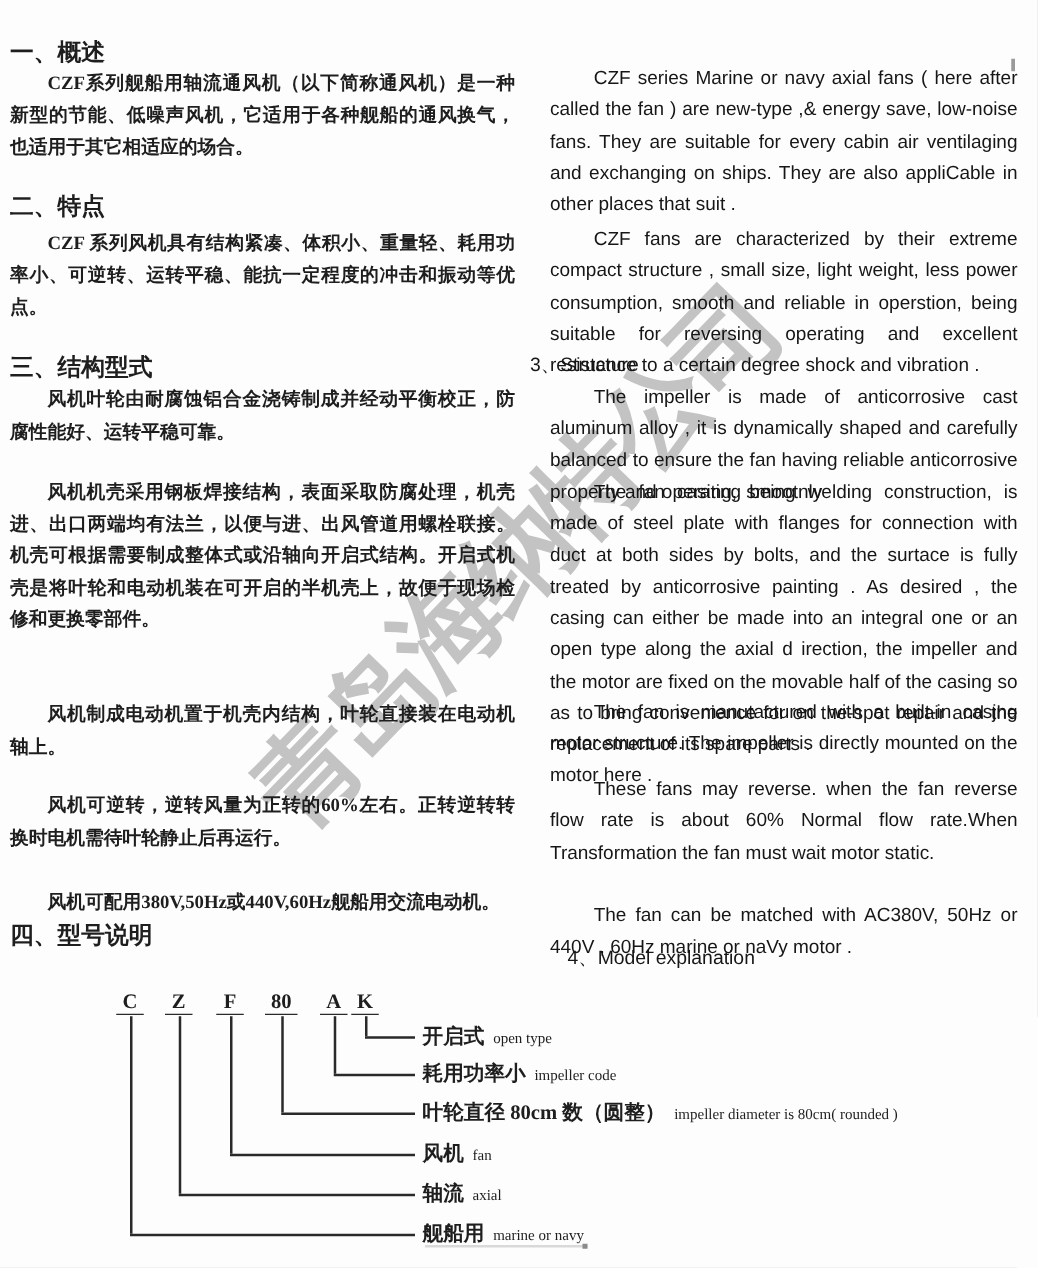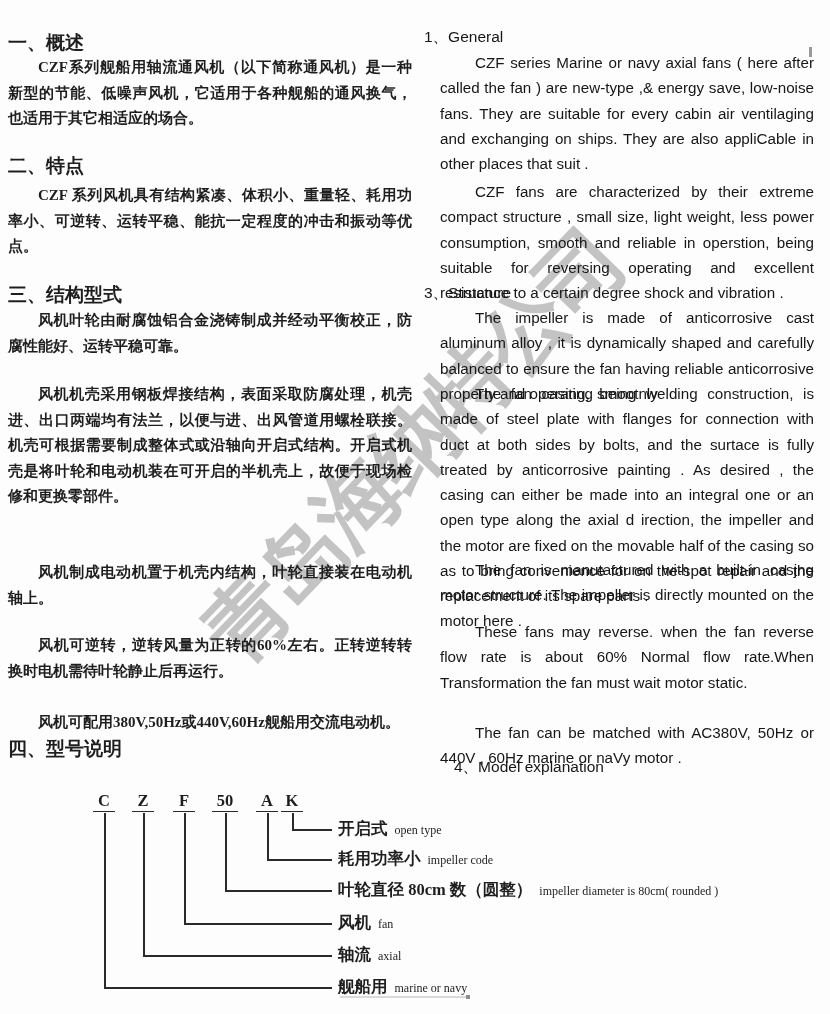--- a/index.html
+++ b/index.html
@@ -78,40 +78,39 @@
     <p class="zh-p lp4">风机机壳采用钢板焊接结构，表面采取防腐处理，机壳进、出口两端均有法兰，以便与进、出风管道用螺栓联接。机壳可根据需要制成整体式或沿轴向开启式结构。开启式机壳是将叶轮和电动机装在可开启的半机壳上，故便于现场检修和更换零部件。</p>
     <p class="zh-p lp3">风机叶轮由耐腐蚀铝合金浇铸制成并经动平衡校正，防腐性能好、运转平稳可靠。</p>
     <p class="zh-p lp5">风机制成电动机置于机壳内结构，叶轮直接装在电动机轴上。</p>
     <p class="zh-p lp6">风机可逆转，逆转风量为正转的60%左右。正转逆转转换时电机需待叶轮静止后再运行。</p>
     <p class="zh-p lp7">风机可配用380V,50Hz或440V,60Hz舰船用交流电动机。</p>
 
     <h2 class="zh-h lh4">四、型号说明</h2>
   </div>
 
   <div class="col col-en">
-    <h2 class="en-h rh1">1、General</h2>
     <p class="en-p rp1">CZF series Marine or navy axial fans ( here after called the fan ) are new-type ,&amp; energy save, low-noise fans. They are suitable for every cabin air ventilaging and exchanging on ships. They are also appliCable in other places that suit .</p>
 
     <p class="en-p rp2">CZF fans are characterized by their extreme compact structure , small  size, light weight, less power consumption, smooth and reliable in operstion, being suitable for reversing operating and excellent resistance to a certain degree shock and vibration .</p>
 
     <h2 class="en-h rh3">3、Structure</h2>
     <p class="en-p rp3">The impeller is made of anticorrosive cast aluminum alloy , it is dynamically shaped and carefully balanced to ensure the fan having reliable anticorrosive property and operating smootnly</p>
     <p class="en-p rp4">The fan casing, being welding construction, is made of steel plate with flanges for connection with duct at both sides by bolts, and the surtace is fully treated by anticorrosive painting . As desired , the casing can either be made into an integral one or an open type along the axial d irection, the impeller and the motor are fixed on the movable half of the casing so as to bring convenience for on the-spot repair and the replacement of its spare parts .</p>
     <p class="en-p rp5">The fan is manutactured with a built-in casjng motor structure. The impeller is directly mounted on the motor here .</p>
     <p class="en-p rp6">These fans may reverse. when the fan reverse flow rate is about 60% Normal flow rate.When Transformation the fan must wait motor static.</p>
     <p class="en-p rp7">The fan can be matched with AC380V, 50Hz or 440V , 60Hz marine or naVy motor .</p>
 
     <h2 class="en-h rh4">4、Model explanation</h2>
   </div>
 
   <div class="diagram">
     <span class="code-letter cl-c">C</span>
     <span class="code-letter cl-z">Z</span>
     <span class="code-letter cl-f">F</span>
-    <span class="code-letter cl-80">50</span>
+    <span class="code-letter cl-80">80</span>
     <span class="code-letter cl-a">A</span>
     <span class="code-letter cl-k">K</span>
 
     <div class="vline v-c"></div>
     <div class="vline v-z"></div>
     <div class="vline v-f"></div>
     <div class="vline v-80"></div>
     <div class="vline v-a"></div>
     <div class="vline v-k"></div>
 

